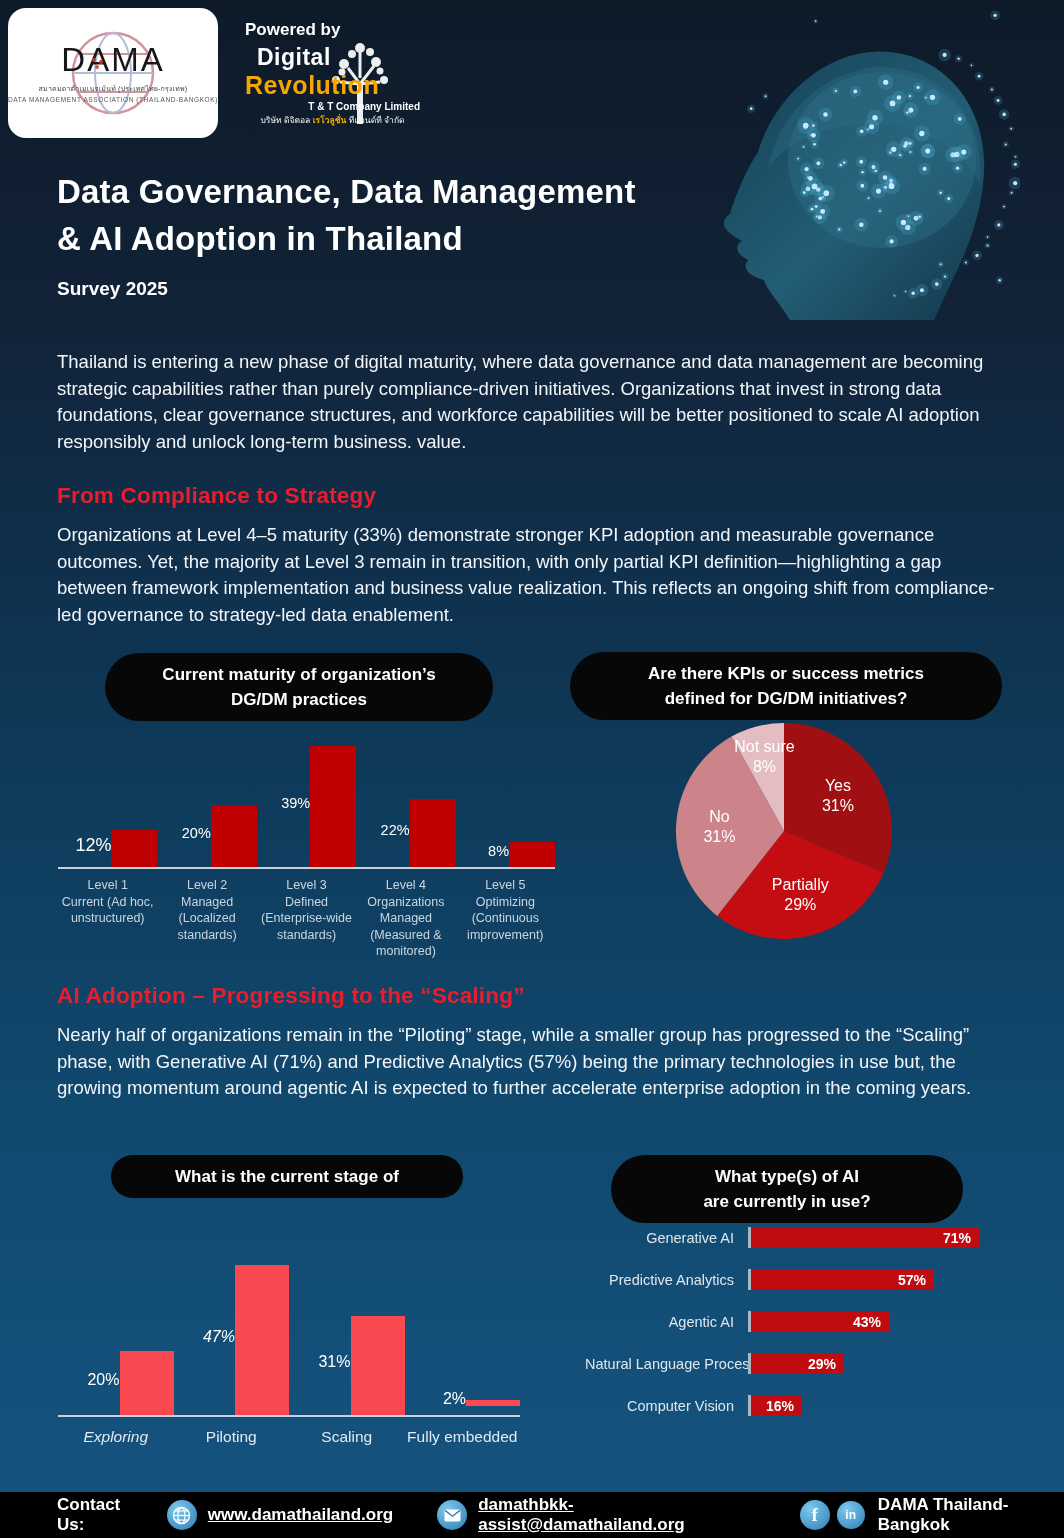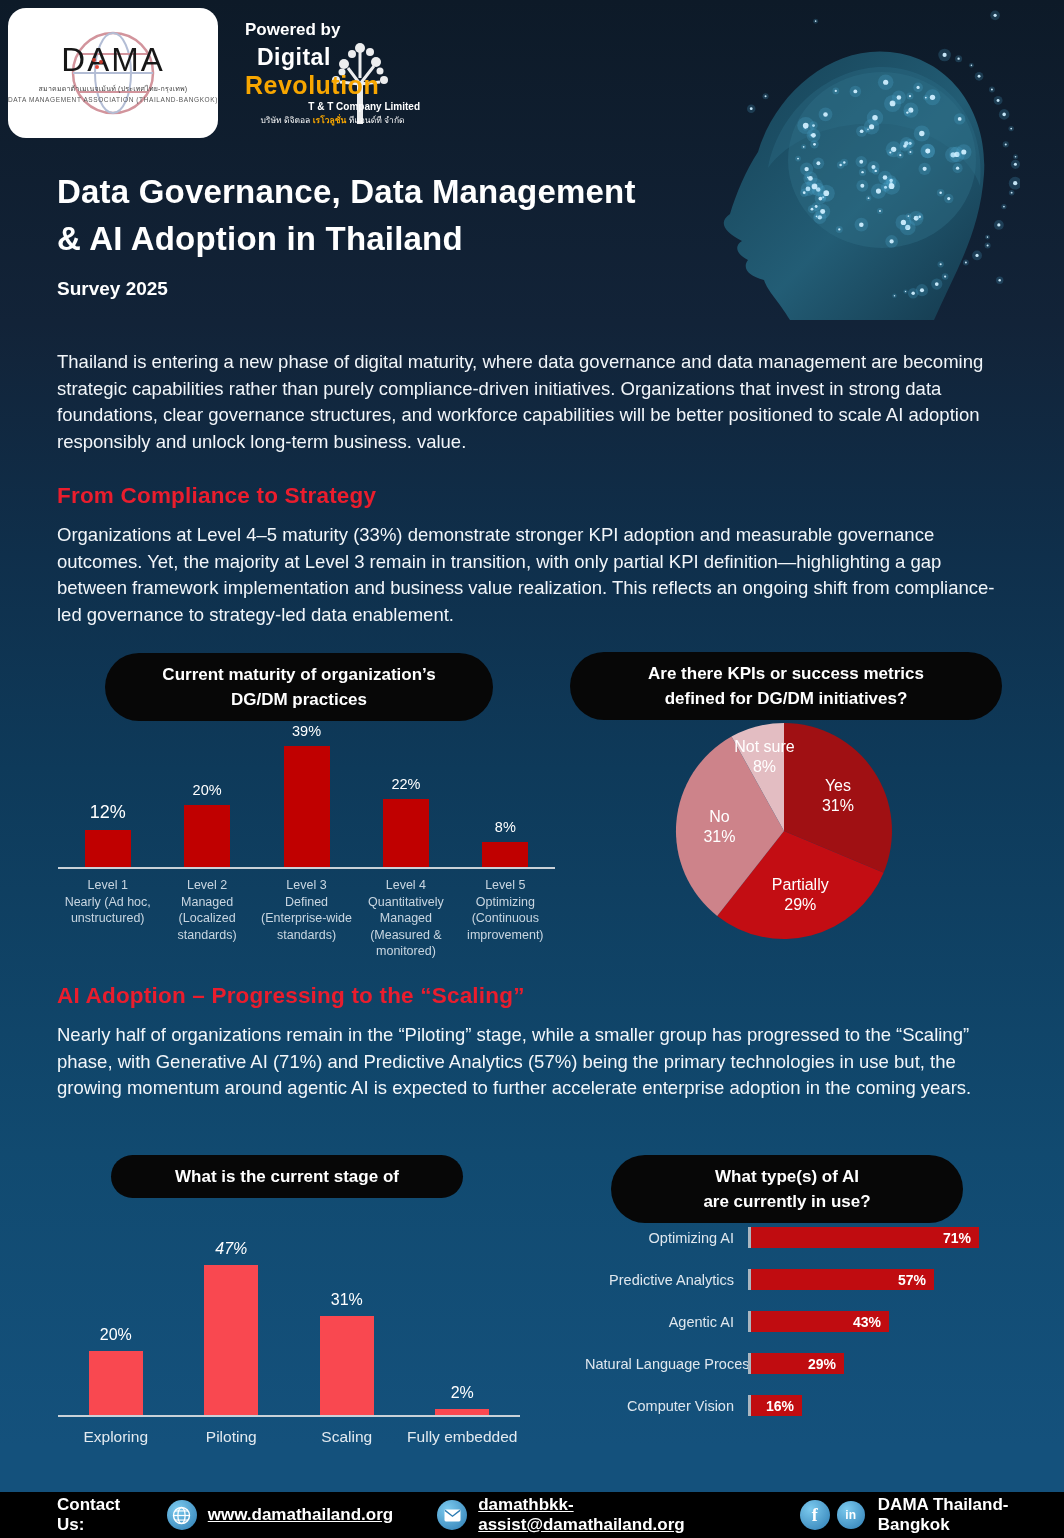--- a/index.html
+++ b/index.html
@@ -35,21 +35,21 @@
   .survey { left:57px; top:278px; color:#fff; font-weight:700; font-size:19px; }
   .body-text { color:#f2f6fa; font-size:18.5px; line-height:26.5px; width:958px; left:57px; }
   .red-heading { left:57px; color:#ea1d2d; font-weight:800; font-size:22.5px; letter-spacing:.2px; }
 
   
   .chart-wrap { position:absolute; }
   .pill { position:absolute; background:#070707; color:#fff; border-radius:40px; text-align:center;
     font-weight:700; font-size:17px; line-height:25px; padding:9px 10px; }
   .bars { position:absolute; display:flex; align-items:flex-end; justify-content:space-around;
     border-bottom:2px solid #c9d1d8; }
-  .vcol { display:flex; flex-direction:column; align-items:center; justify-content:flex-end; flex:1; }
+  .vcol { display:flex; flex-direction:row; align-items:center; justify-content:flex-end; flex:1; }
   .vval { color:#fff; font-size:14.5px; margin-bottom:7px; }
   .vbar { border-radius:0; }
   .cats { position:absolute; display:flex; }
   .catcell { flex:1; text-align:center; color:#c9d6e1; }
 
   .hrows { position:absolute; }
   .hrow { display:flex; align-items:center; height:21px; margin-bottom:21px; }
   .hlabel { width:163px; padding-right:14px; text-align:right; color:#dfe7ee; font-size:14.5px; white-space:nowrap; }
   .hbars { border-left:3px solid #aab6c0; align-self:stretch; display:flex; align-items:center; }
   .hbar { height:21px; display:flex; align-items:center; justify-content:flex-end;
@@ -382,38 +382,38 @@
           <div class="vbar" style="width: 46px; height: 68px; background: rgb(192, 0, 0);"></div>
         </div>
         <div class="vcol">
           <div class="vval" style="font-size: 14.5px;">8%</div>
           <div class="vbar" style="width: 46px; height: 25px; background: rgb(192, 0, 0);"></div>
         </div>
       </div>
     <div class="cats" style="top:232px;left:0;width:497px;" id="cats-maturity">
         <div class="catcell" style="font-size: 12.5px; line-height: 16.5px; color: rgb(201, 214, 225);">
           <div>Level 1</div>
-          <div>Nearly (Ad hoc,</div>
+          <div>Current (Ad hoc,</div>
           <div>unstructured)</div>
         </div>
         <div class="catcell" style="font-size: 12.5px; line-height: 16.5px; color: rgb(201, 214, 225);">
           <div>Level 2</div>
           <div>Managed</div>
           <div>(Localized</div>
           <div>standards)</div>
         </div>
         <div class="catcell" style="font-size: 12.5px; line-height: 16.5px; color: rgb(201, 214, 225);">
           <div>Level 3</div>
           <div>Defined</div>
           <div>(Enterprise-wide</div>
           <div>standards)</div>
         </div>
         <div class="catcell" style="font-size: 12.5px; line-height: 16.5px; color: rgb(201, 214, 225);">
           <div>Level 4</div>
-          <div>Quantitatively</div>
+          <div>Organizations</div>
           <div>Managed</div>
           <div>(Measured &amp;</div>
           <div>monitored)</div>
         </div>
         <div class="catcell" style="font-size: 12.5px; line-height: 16.5px; color: rgb(201, 214, 225);">
           <div>Level 5</div>
           <div>Optimizing</div>
           <div>(Continuous</div>
           <div>improvement)</div>
         </div>
@@ -456,21 +456,21 @@
         <div class="vcol">
           <div class="vval" style="font-size: 16px;">31%</div>
           <div class="vbar" style="width: 54px; height: 99px; background: rgb(249, 72, 80);"></div>
         </div>
         <div class="vcol">
           <div class="vval" style="font-size: 16px;">2%</div>
           <div class="vbar" style="width: 54px; height: 6px; background: rgb(249, 72, 80);"></div>
         </div>
       </div>
     <div class="cats" style="top:279px;left:0;width:462px;" id="cats-ai-stage">
-        <div class="catcell" style="font-size: 15.5px; line-height: 19px; color: rgb(227, 234, 240);">
+        <div class="catcell" style="font-size: 15.5px; line-height: 19px; color: rgb(227, 234, 240); font-style: italic;">
           <div>Exploring</div>
         </div>
         <div class="catcell" style="font-size: 15.5px; line-height: 19px; color: rgb(227, 234, 240);">
           <div>Piloting</div>
         </div>
         <div class="catcell" style="font-size: 15.5px; line-height: 19px; color: rgb(227, 234, 240);">
           <div>Scaling</div>
         </div>
         <div class="catcell" style="font-size: 15.5px; line-height: 19px; color: rgb(227, 234, 240);">
           <div>Fully embedded</div>
@@ -478,21 +478,21 @@
       </div>
   </div>
 
   <div class="chart-wrap" style="left:585px;top:1148px;width:450px;height:320px;">
     <div class="pill" style="top:7px;left:26px;width:352px;" id="pill-ai-types">
         <div>What type(s) of AI</div>
         <div>are currently in use?</div>
       </div>
     <div class="hrows" style="top:79px;left:0;width:450px;" id="rows-ai-types">
         <div class="hrow">
-          <div class="hlabel">Optimizing AI</div>
+          <div class="hlabel">Generative AI</div>
           <div class="hbars">
             <div class="hbar" style="width: 228px; background: rgb(192, 12, 16);">71%</div>
           </div>
         </div>
         <div class="hrow">
           <div class="hlabel">Predictive Analytics</div>
           <div class="hbars">
             <div class="hbar" style="width: 183px; background: rgb(192, 12, 16);">57%</div>
           </div>
         </div>

